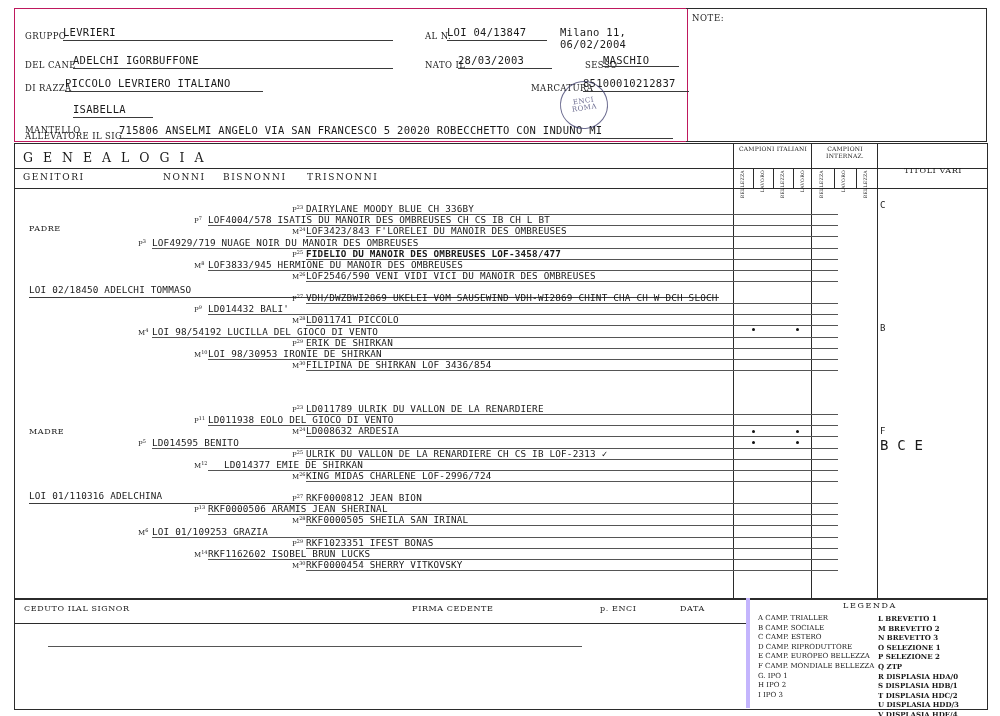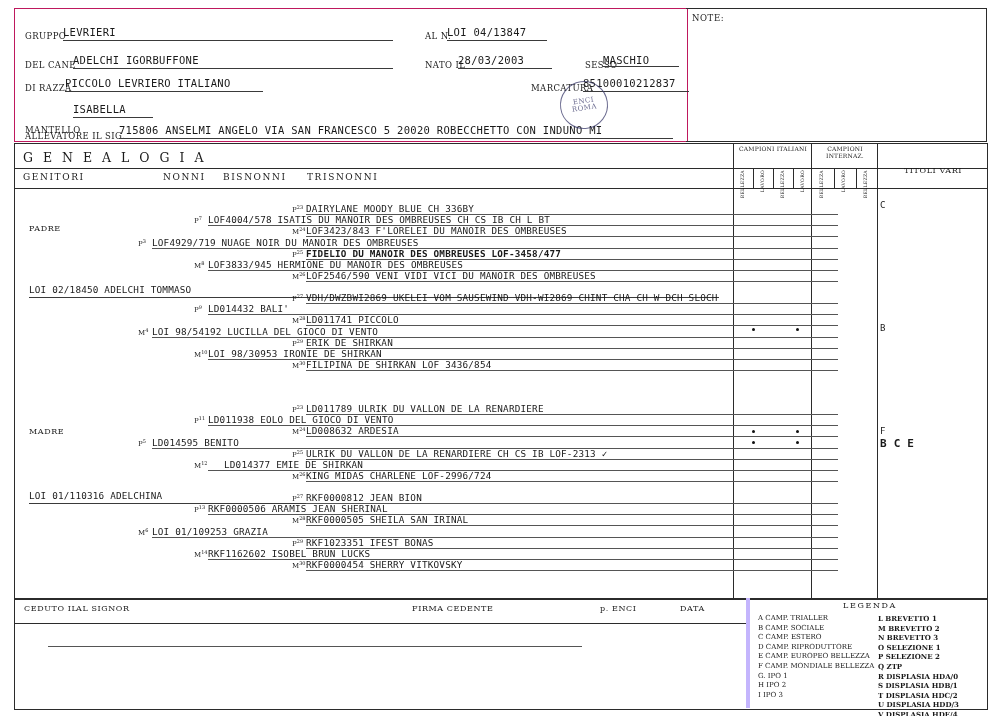--- a/index.html
+++ b/index.html
@@ -58,20 +58,21 @@
 <body>
 
 <div class="page">
 
   <div class="hdr">
 
     <div class="lbl abs" style="left:10px;top:22px;">GRUPPO</div>
     <div class="val abs ul" style="left:48px;top:17px;width:330px;padding-bottom:2px;">LEVRIERI</div>
     <div class="lbl abs" style="left:410px;top:22px;">AL N.</div>
     <div class="val abs ul" style="left:432px;top:17px;width:100px;padding-bottom:2px;">LOI 04/13847</div>
+    <div class="val abs" style="left:545px;top:17px;">Milano 11, 06/02/2004</div>
 
     <div class="lbl abs" style="left:10px;top:51px;">DEL CANE</div>
     <div class="val abs ul" style="left:58px;top:45px;width:320px;padding-bottom:2px;">ADELCHI IGORBUFFONE</div>
     <div class="lbl abs" style="left:410px;top:51px;">NATO IL</div>
     <div class="val abs ul" style="left:443px;top:45px;width:94px;padding-bottom:2px;">28/03/2003</div>
     <div class="lbl abs" style="left:570px;top:51px;">SESSO</div>
     <div class="val abs ul" style="left:588px;top:45px;width:76px;padding-bottom:0;">MASCHIO</div>
 
     <div class="lbl abs" style="left:10px;top:74px;">DI RAZZA</div>
     <div class="val abs ul" style="left:50px;top:68px;width:198px;padding-bottom:2px;">PICCOLO LEVRIERO ITALIANO</div>
@@ -215,21 +216,21 @@
       <div class="ped" style="left: 208px; top: 548px;">RKF1162602 ISOBEL BRUN LUCKS</div>
       <div class="uline" style="left: 208px; top: 559px; width: 630px;"></div>
       <div class="gen-tag" style="left: 292px; top: 560px;">M<sup>30</sup></div>
       <div class="ped" style="left: 306px; top: 559px;">RKF0000454 SHERRY VITKOVSKY</div>
       <div class="uline" style="left: 306px; top: 570px; width: 532px;"></div>
     </div>
   <div id="title-layer">
       <div class="ped" style="left: 880px; top: 200px; font-size: 9px;">C</div>
       <div class="ped" style="left: 880px; top: 323px; font-size: 9px;">B</div>
       <div class="ped" style="left: 880px; top: 426px; font-size: 9px;">F</div>
-      <div class="ped" style="left: 880px; top: 437px; font-size: 11px; font-weight: bold;">B C E</div>
+      <div class="ped" style="left: 880px; top: 437px; font-size: 14px;">B C E</div>
     </div>
   <div id="dot-layer">
       <div class="dot" style="left: 752px; top: 328px;"></div>
       <div class="dot" style="left: 796px; top: 328px;"></div>
       <div class="dot" style="left: 752px; top: 430px;"></div>
       <div class="dot" style="left: 796px; top: 430px;"></div>
       <div class="dot" style="left: 752px; top: 441px;"></div>
       <div class="dot" style="left: 796px; top: 441px;"></div>
     </div>
 

